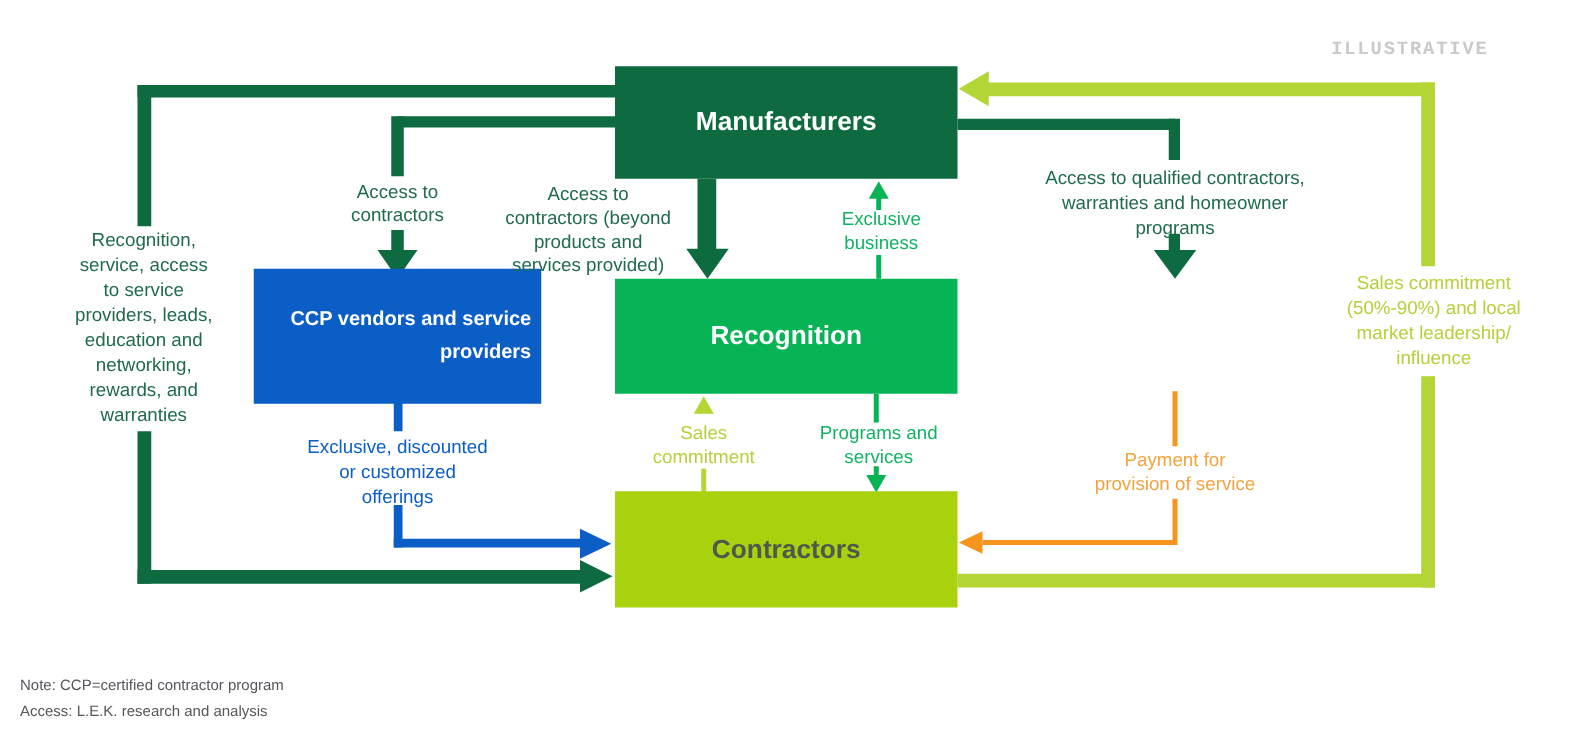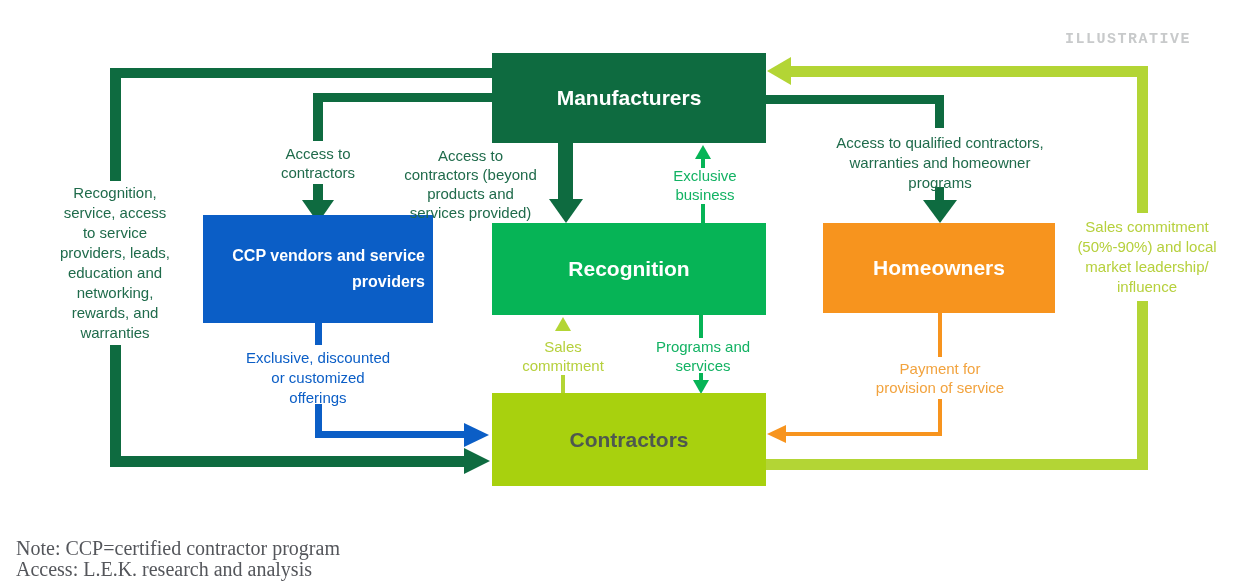--- a/index.html
+++ b/index.html
@@ -15,21 +15,21 @@
   }
   .lbl{
     position:absolute;white-space:pre-line;text-align:center;
     font-size:15px;line-height:19px;font-weight:500;
   }
   .tag{
     position:absolute;font-weight:bold;font-size:15px;letter-spacing:1.5px;
     color:var(--tag-gray);text-align:right;
   }
   .note{
-    position:absolute;font-size:20px;line-height:20px;color:var(--note-gray);font-family:Liberation Serif, serif;
+    position:absolute;font-size:12px;line-height:20px;color:var(--note-gray);
   }
 </style>
 </head>
 <body>
 
 <div class="canvas">
 
   <div class="tag" style="left:1053px;top:31px;width:138px;font-family:Liberation Mono, monospace;">ILLUSTRATIVE</div>
 
   <div class="ln" style="left:110px;top:68px;width:382px;height:10px;background:var(--dark-green);"></div>
@@ -74,21 +74,20 @@
 
   <div class="ln" style="left:766px;top:459px;width:382px;height:11px;background:var(--lime);"></div>
   <div class="ln" style="left:1137px;top:66px;width:11px;height:147px;background:var(--lime);"></div>
   <div class="ln" style="left:1137px;top:301px;width:11px;height:169px;background:var(--lime);"></div>
   <div class="ln" style="left:779px;top:66px;width:369px;height:11px;background:var(--lime);"></div>
   <div class="tri" style="left:767px;top:57px;border-top:14px solid transparent;border-bottom:14px solid transparent;border-right:24px solid var(--lime);"></div>
 
   <div class="box" style="left:492px;top:53px;width:274px;height:90px;background:var(--dark-green);">Manufacturers</div>
   <div class="box" style="left:203px;top:215px;width:230px;height:108px;background:var(--blue);font-size:16px;padding:0 8px;box-sizing:border-box;">CCP vendors and service providers</div>
   <div class="box" style="left:492px;top:223px;width:274px;height:92px;background:var(--green);">Recognition</div>
-  <div class="box" style="left:823px;top:223px;width:232px;height:90px;background:var(--orange);">Homeowners</div>
   <div class="box" style="left:492px;top:393px;width:274px;height:93px;background:var(--lime-box);color:var(--contractors-label);">Contractors</div>
 
   <div class="lbl" style="left:30px;top:183px;width:170px;line-height:20px;color:var(--dark-green-text);">Recognition,
 service, access
 to service
 providers, leads,
 education and
 networking,
 rewards, and
 warranties</div>

